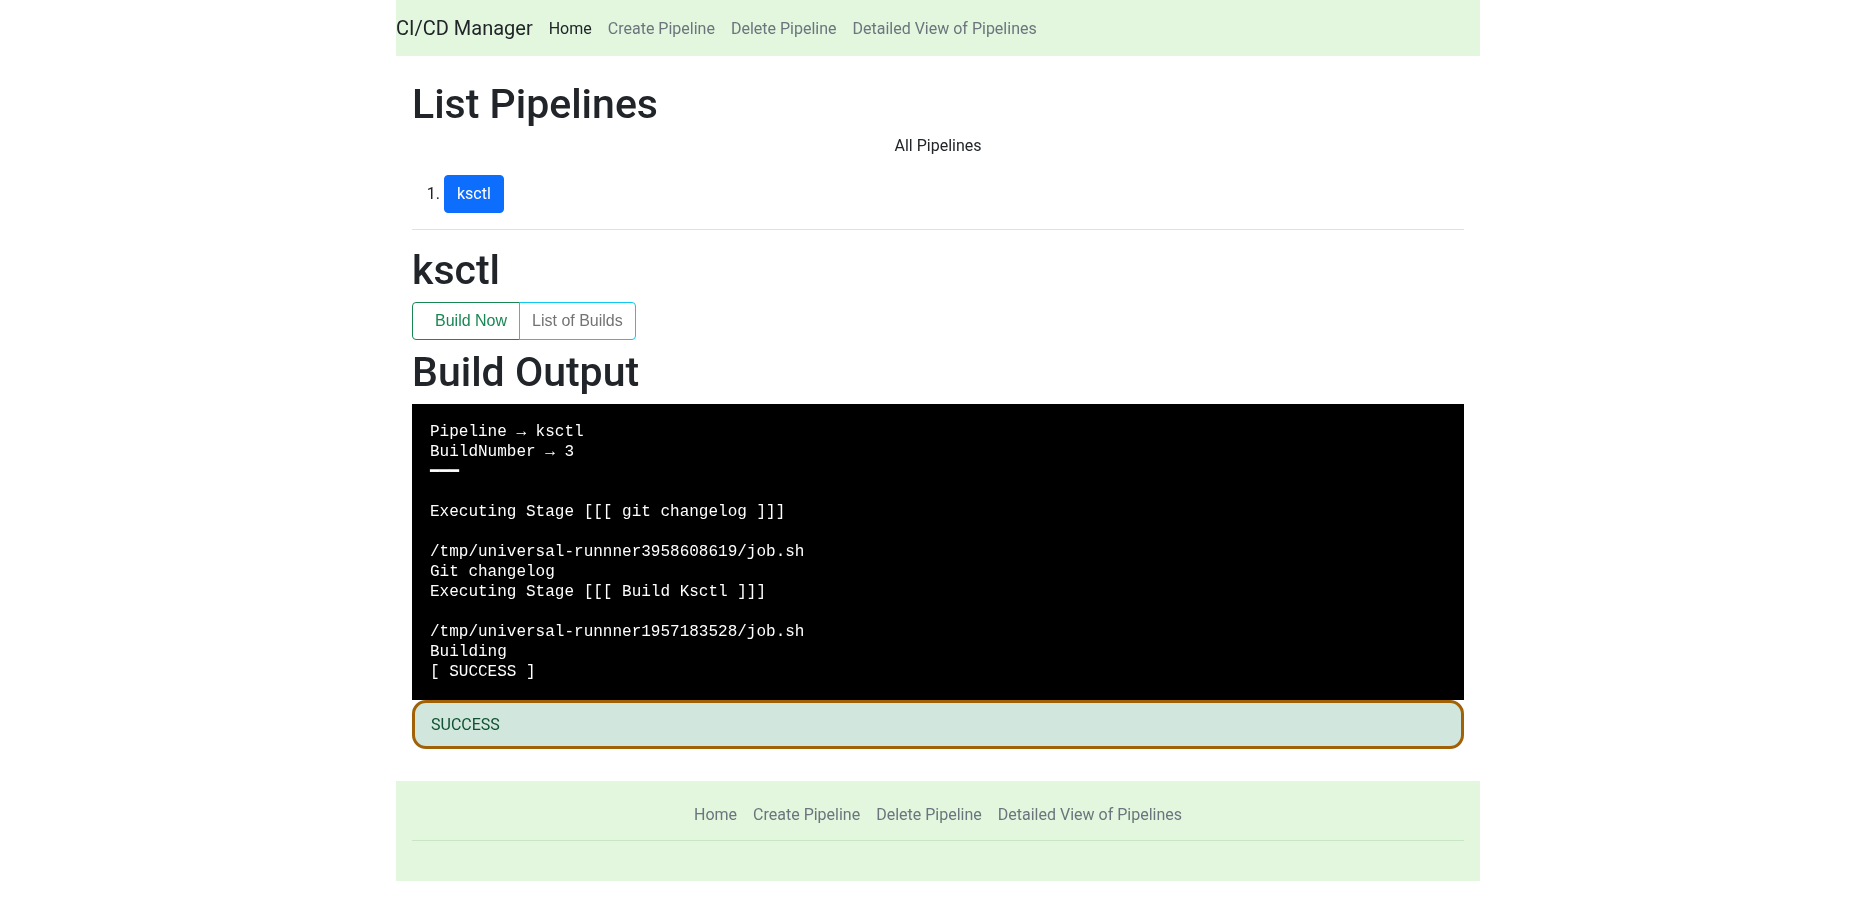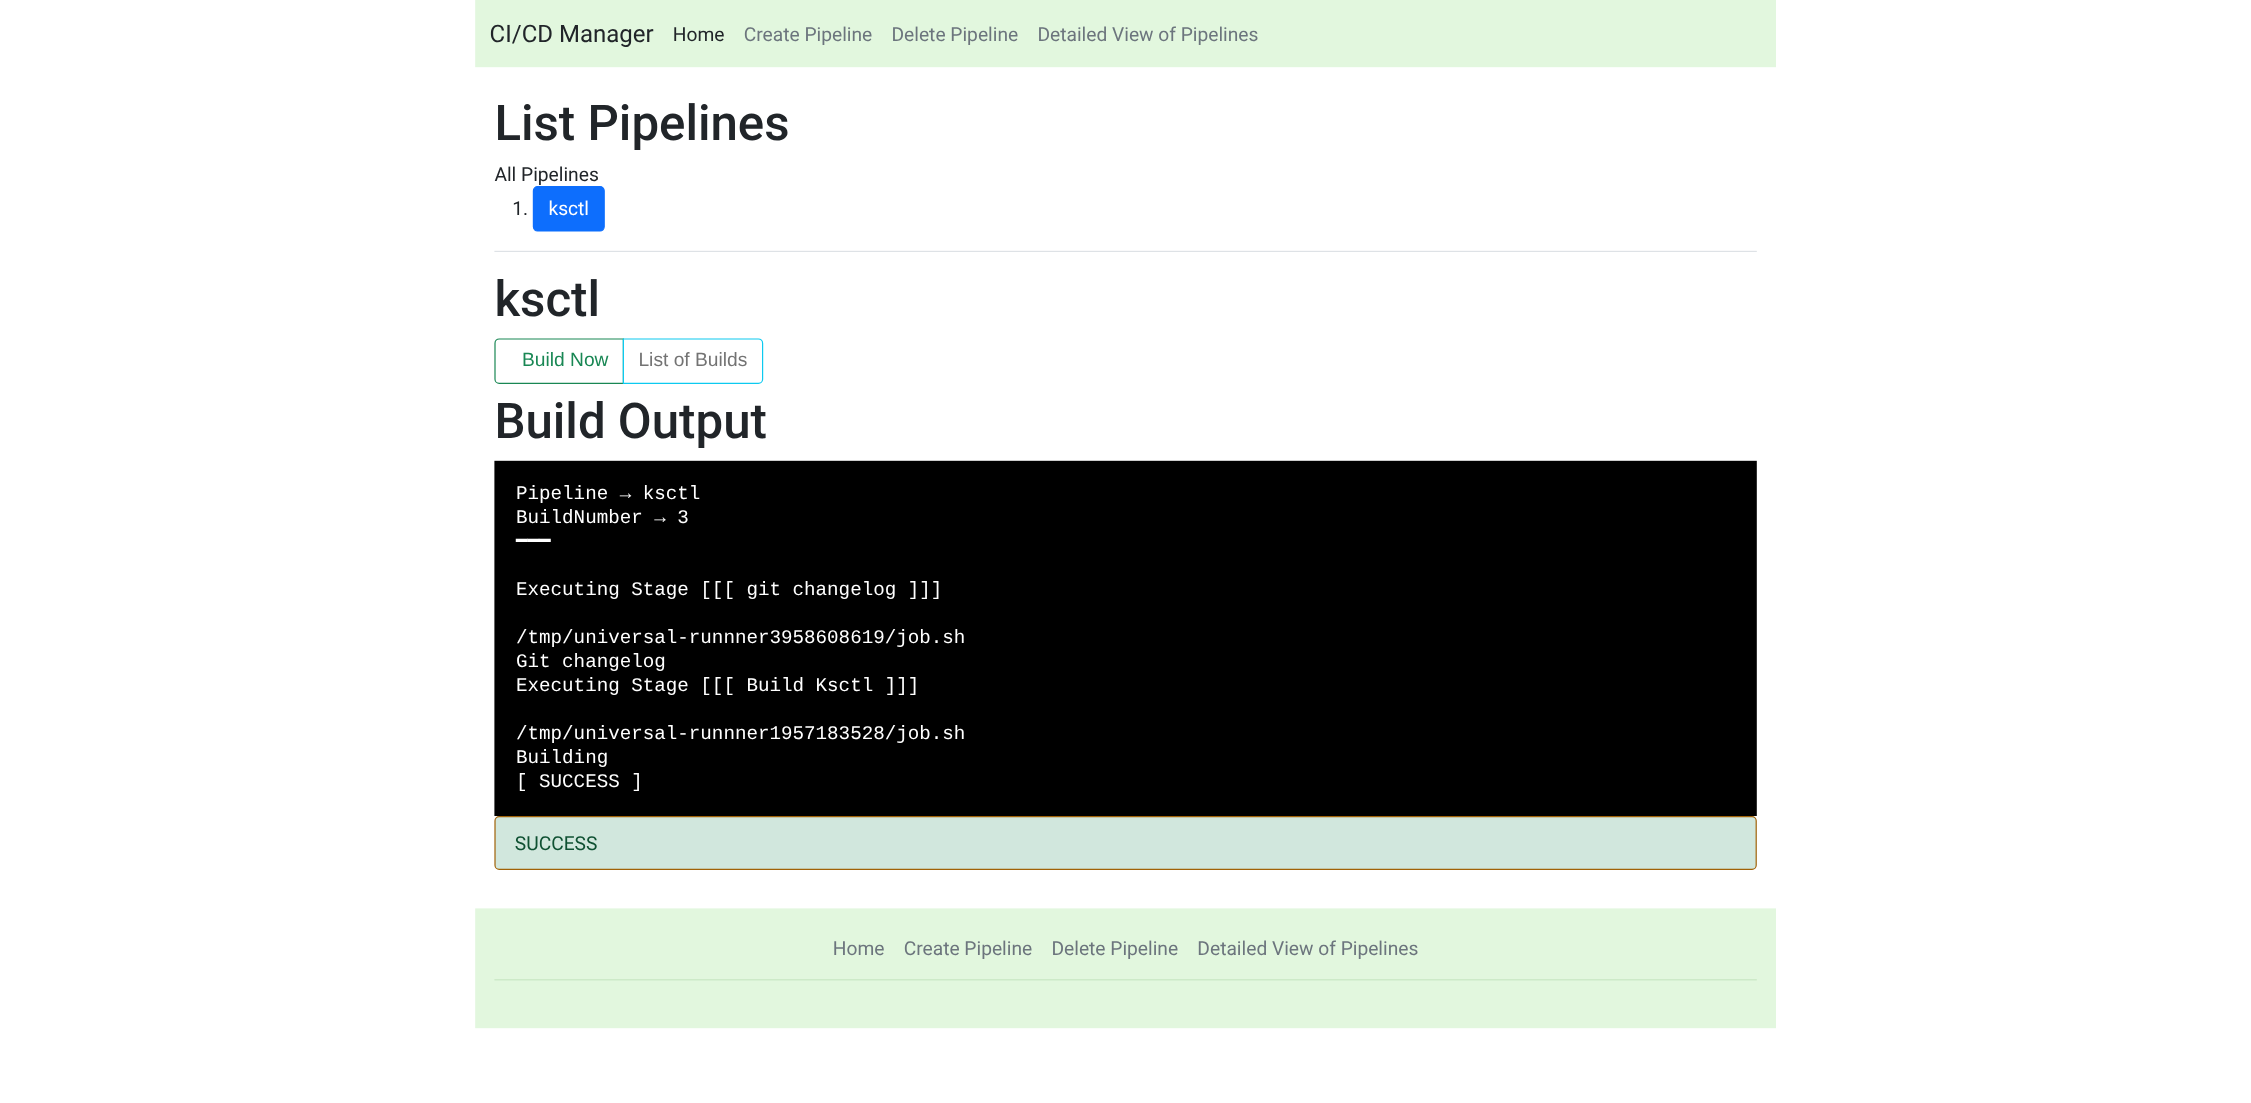--- a/index.html
+++ b/index.html
@@ -12,21 +12,21 @@
       font-size: 16px;
       color: #212529;
       background: #fff;
     }
     .page-wrapper {
       max-width: 1084px;
       margin: 0 auto;
     }
     .navbar {
       background: #e2f7de;
-      padding: 8px 12px;
+      padding: 8px 0;
       display: flex;
       align-items: center;
       gap: 16px;
     }
     .navbar-brand {
       font-size: 20px;
       color: #212529;
       text-decoration: none;
       padding: 8px 0;
     }
@@ -47,21 +47,22 @@
     .container {
       padding: 16px;
     }
     h2 {
       font-size: 41px;
       font-weight: 500;
       margin-bottom: 8px;
       margin-top: 8px;
     }
     .subtitle {
-      margin-bottom: 0;
+      margin-bottom: 20px;
+      text-align: center;
     }
     ol {
       padding-left: 32px;
       margin-bottom: 16px;
     }
     ol li {
       margin-bottom: 4px;
     }
     .btn {
       display: inline-block;
@@ -112,22 +113,22 @@
       font-family: "SFMono-Regular", Consolas, "Liberation Mono", Menlo, monospace;
       font-size: 16px;
       padding: 18px;
       white-space: pre;
       line-height: 1.25;
       overflow-x: auto;
     }
     .alert-success {
       background: #d1e7dd;
       color: #0f5132;
-      border: 1px solid #a16207;
-      border-radius: 4px;
+      border: 3px solid #a16207;
+      border-radius: 14px;
       padding: 12px 16px;
     }
     .footer {
       background: #e2f7de;
       padding: 24px 16px;
       text-align: center;
       margin-top: 16px;
     }
     .footer-nav {
       display: flex;

